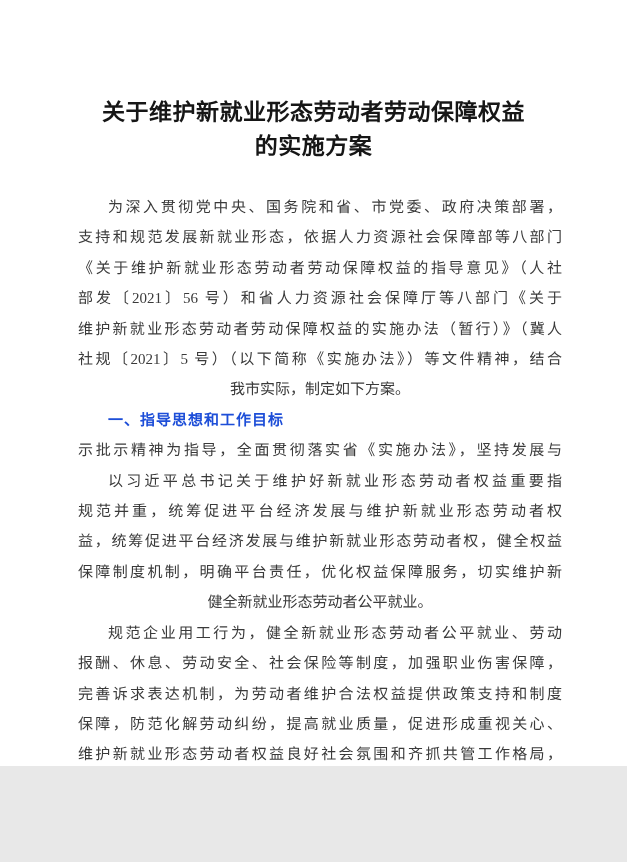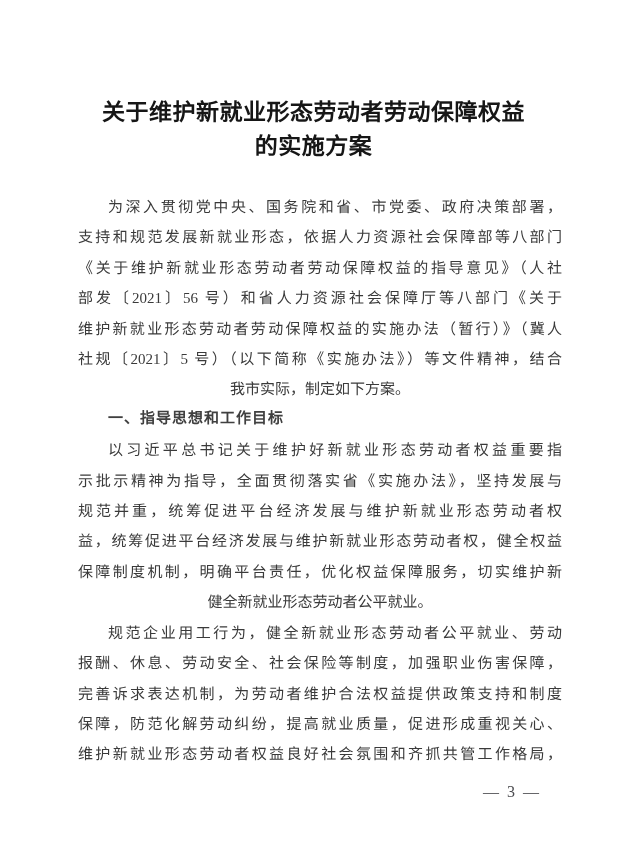--- a/index.html
+++ b/index.html
@@ -4,21 +4,21 @@
 <title>Document</title>
 <style>
   html, body {
     margin: 0;
     padding: 0;
     background: #e8e8e8;
   }
   .page {
     position: relative;
     width: 627px;
-    height: 862px;
+    height: 766px;
     margin: 0 auto;
     background: #ffffff;
     overflow: hidden;
     font-family: "Liberation Serif", "DejaVu Serif", serif;
   }
   .doc-title {
     margin: 0;
     padding-top: 96px;
     text-align: center;
     font-size: 23px;
@@ -41,23 +41,23 @@
     white-space: nowrap;
   }
   .line.indent {
     text-indent: 2em;
   }
   .line.end {
     text-align: center;
     text-align-last: auto;
   }
   .section-heading {
-    font-family: Liberation Mono, monospace;
+    font-family: Liberation Serif, serif;
     font-weight: 700;
-    color: #404040;
+    color: #1d4ed8;
     text-indent: 2em;
     text-align: left;
     text-align-last: auto;
     letter-spacing: 1px;
   }
   .page-number {
     position: absolute;
     top: 783px;
     right: 86px;
     font-size: 16px;
@@ -84,22 +84,22 @@
       <div class="line">《关于维护新就业形态劳动者劳动保障权益的指导意见》（人社</div>
       <div class="line">部发〔2021〕56 号）和省人力资源社会保障厅等八部门《关于</div>
       <div class="line">维护新就业形态劳动者劳动保障权益的实施办法（暂行）》（冀人</div>
       <div class="line">社规〔2021〕5 号）（以下简称《实施办法》）等文件精神，结合</div>
       <div class="line end">我市实际，制定如下方案。</div>
     </div>
 
     <div class="line section-heading">一、指导思想和工作目标</div>
 
     <div>
+      <div class="line">示批示精神为指导，全面贯彻落实省《实施办法》，坚持发展与</div>
       <div class="line indent">以习近平总书记关于维护好新就业形态劳动者权益重要指</div>
-      <div class="line">示批示精神为指导，全面贯彻落实省《实施办法》，坚持发展与</div>
       <div class="line">规范并重，统筹促进平台经济发展与维护新就业形态劳动者权</div>
       <div class="line">益，统筹促进平台经济发展与维护新就业形态劳动者权，健全权益</div>
       <div class="line">保障制度机制，明确平台责任，优化权益保障服务，切实维护新</div>
       <div class="line end">健全新就业形态劳动者公平就业。</div>
     </div>
 
     <div>
       <div class="line indent">规范企业用工行为，健全新就业形态劳动者公平就业、劳动</div>
       <div class="line">报酬、休息、劳动安全、社会保险等制度，加强职业伤害保障，</div>
       <div class="line">完善诉求表达机制，为劳动者维护合法权益提供政策支持和制度</div>

